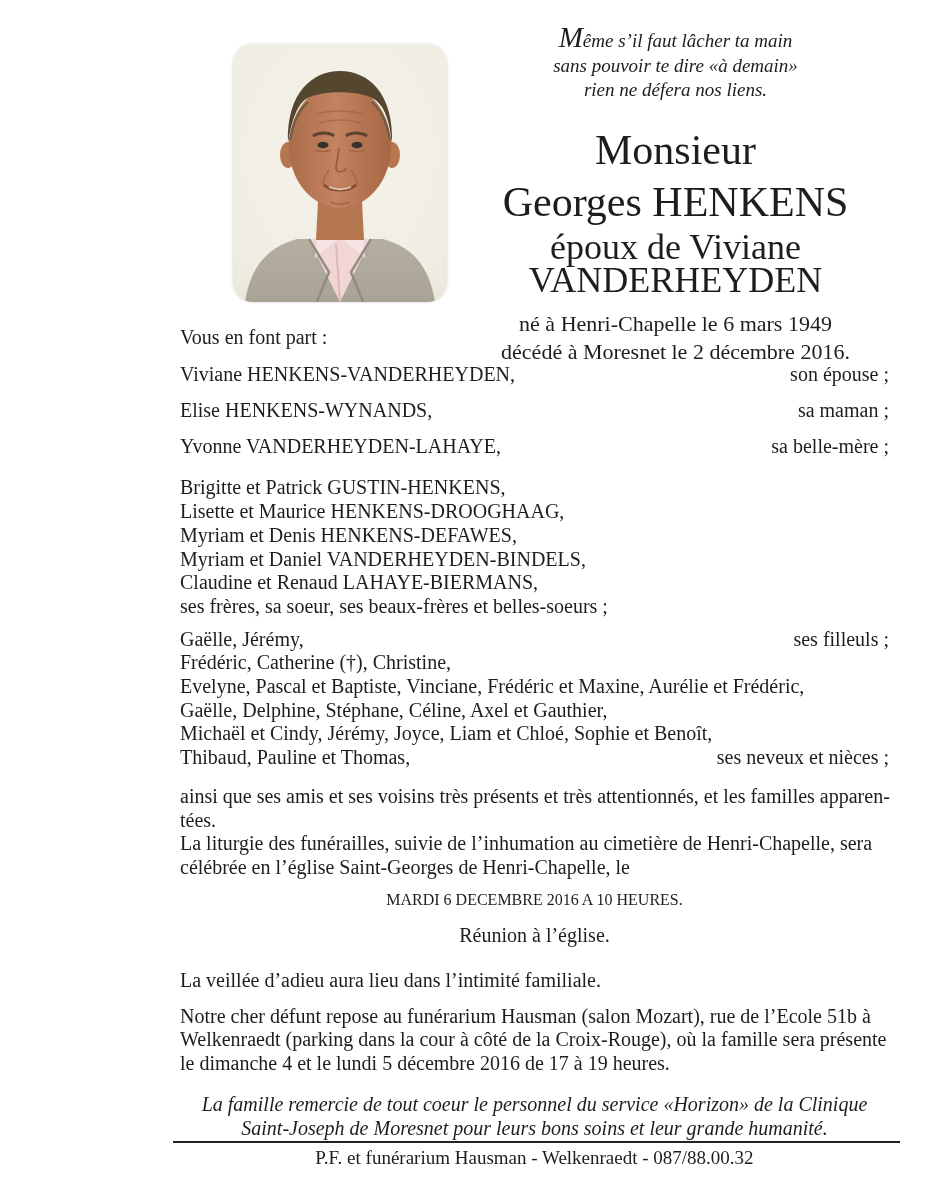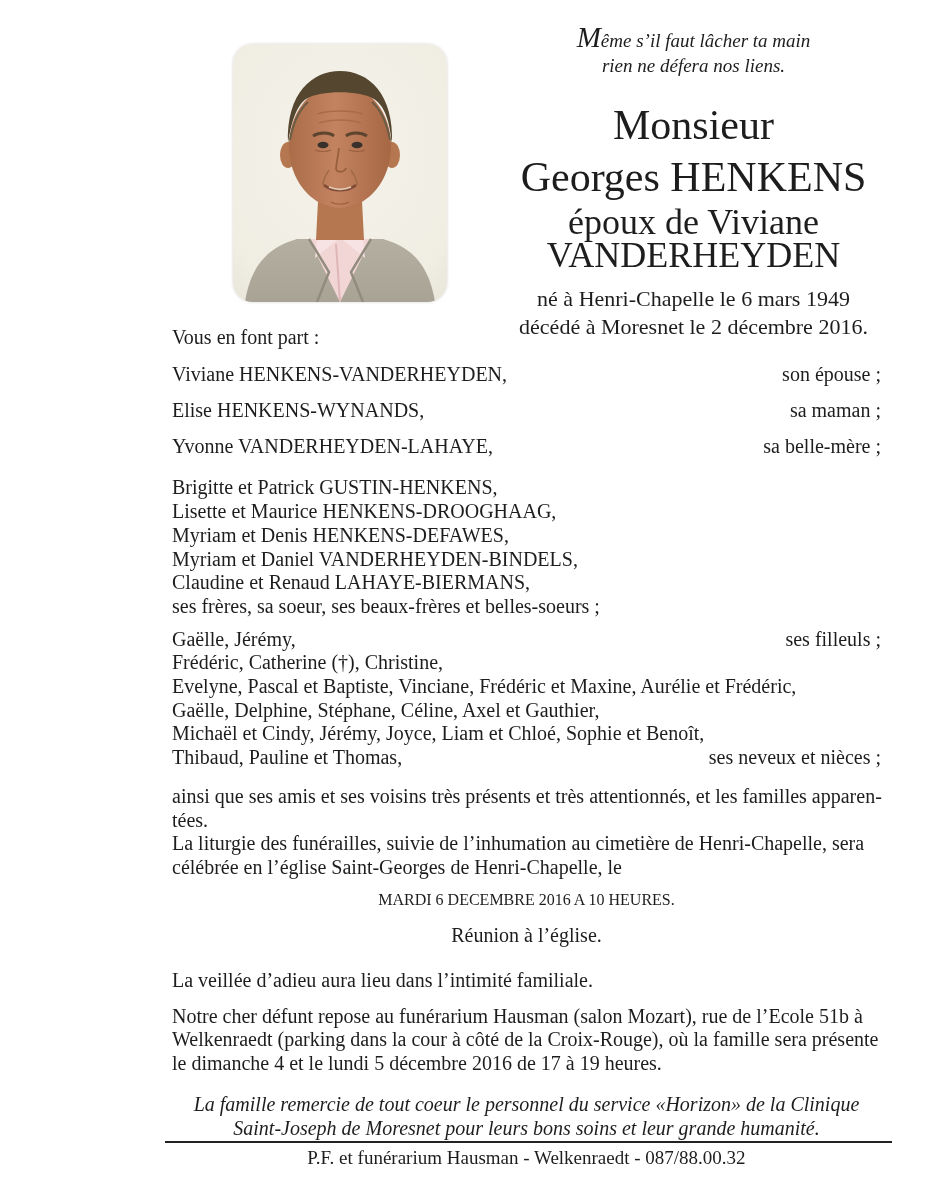--- a/index.html
+++ b/index.html
@@ -22,21 +22,21 @@
     height: 258px;
     border-radius: 20px;
     overflow: hidden;
     box-shadow: 0 0 3px rgba(0,0,0,0.18);
   }
   .photo svg { display: block; }
 
   
   .right-col {
     position: absolute;
-    left: 440px;
+    left: 422px;
     top: 25px;
     width: 507px;
     text-align: center;
   }
   .epigraph {
     font-style: italic;
     font-size: 19px;
     line-height: 24.5px;
   }
   .epigraph .initial {
@@ -55,21 +55,21 @@
   }
   .dates-block {
     margin-top: 13px;
     font-size: 22px;
     line-height: 28px;
   }
 
   
   .content {
     position: absolute;
-    left: 172px;
+    left: 180px;
     top: 326px;
     width: 709px;
     font-size: 20px;
     line-height: 23.7px;
   }
   .content .line { white-space: nowrap; }
   .flex-row {
     display: flex;
     justify-content: space-between;
     white-space: nowrap;
@@ -172,20 +172,21 @@
     <path d="M91,141 C99,148 115,148 123,141" stroke="#7e4a34" stroke-width="2.6" fill="none"></path>
     <path d="M96,143 C103,146 111,146 118,143" stroke="#e3cdb5" stroke-width="1.6" fill="none"></path>
 
     <path d="M98,158 C103,161 111,161 116,158" stroke="#9c6140" stroke-width="1.2" fill="none"></path>
   </svg>
 </div>
 
 <div class="right-col">
   <div class="epigraph">
     <div class="line"><span class="initial">M</span><span>ême s’il faut lâcher ta main</span></div>
+    <div class="line">sans pouvoir te dire «à demain»</div>
     <div class="line">rien ne défera nos liens.</div>
   </div>
   <div class="title-block">
     <div>Monsieur</div>
     <div>Georges HENKENS</div>
   </div>
   <div class="spouse-line">époux de Viviane VANDERHEYDEN</div>
   <div class="dates-block">
     <div>né à Henri-Chapelle le 6 mars 1949</div>
     <div>décédé à Moresnet le 2 décembre 2016.</div>

